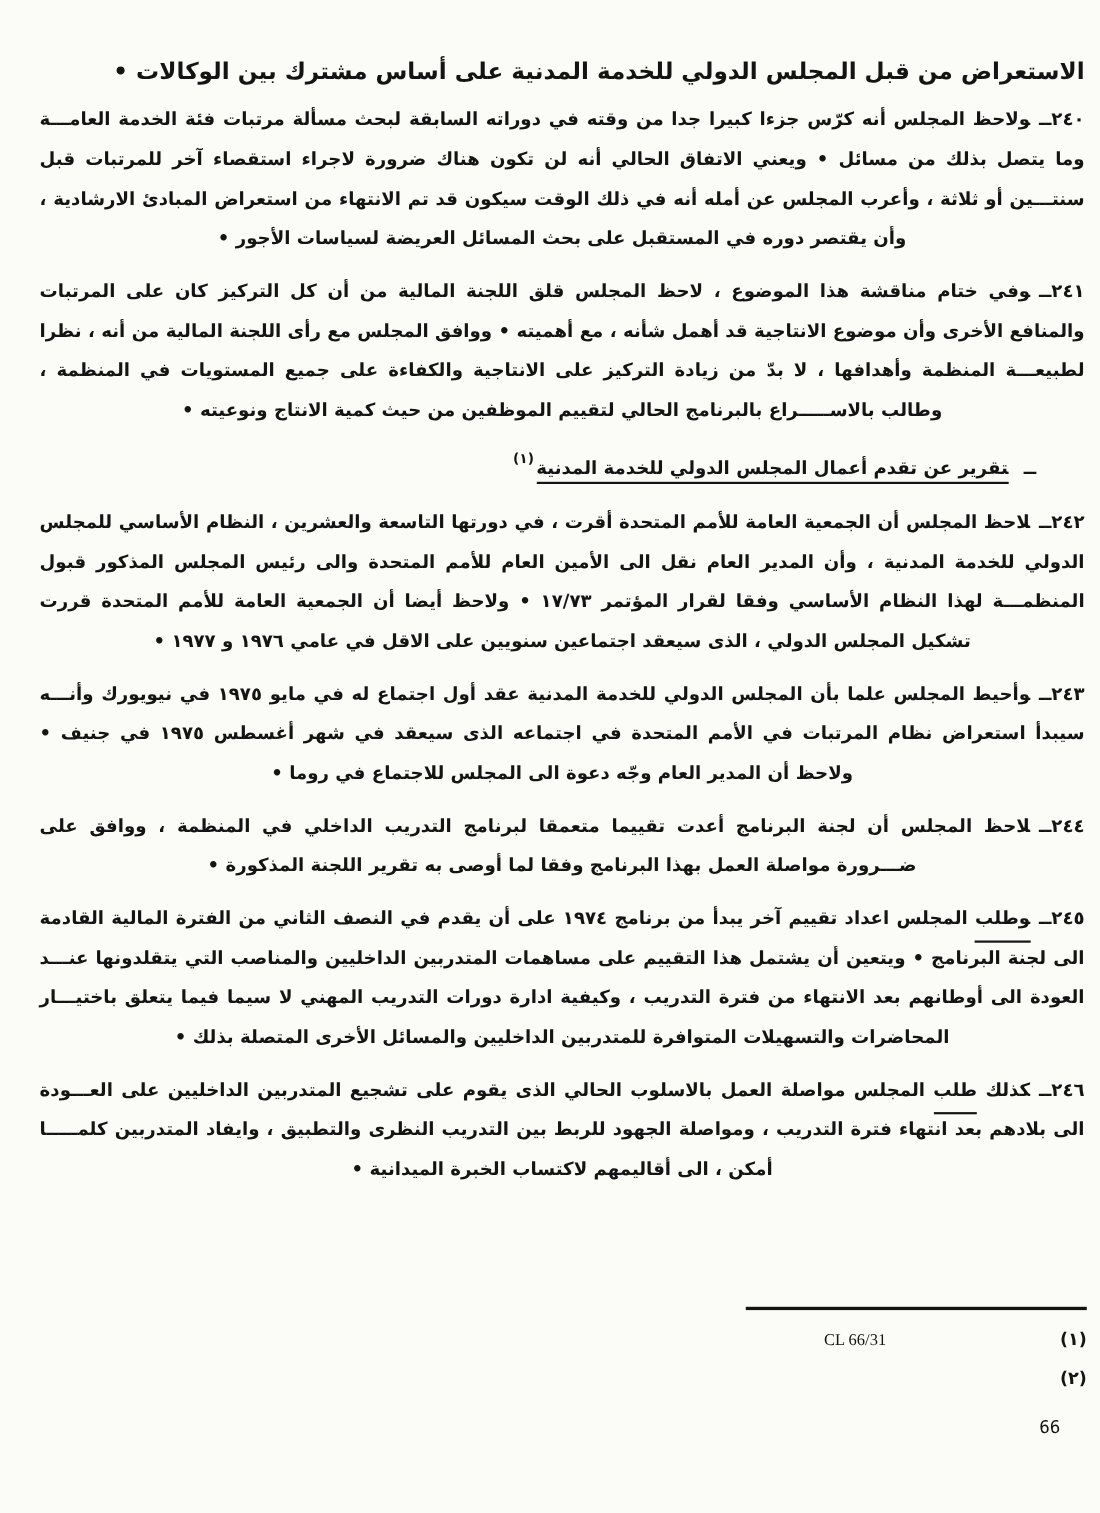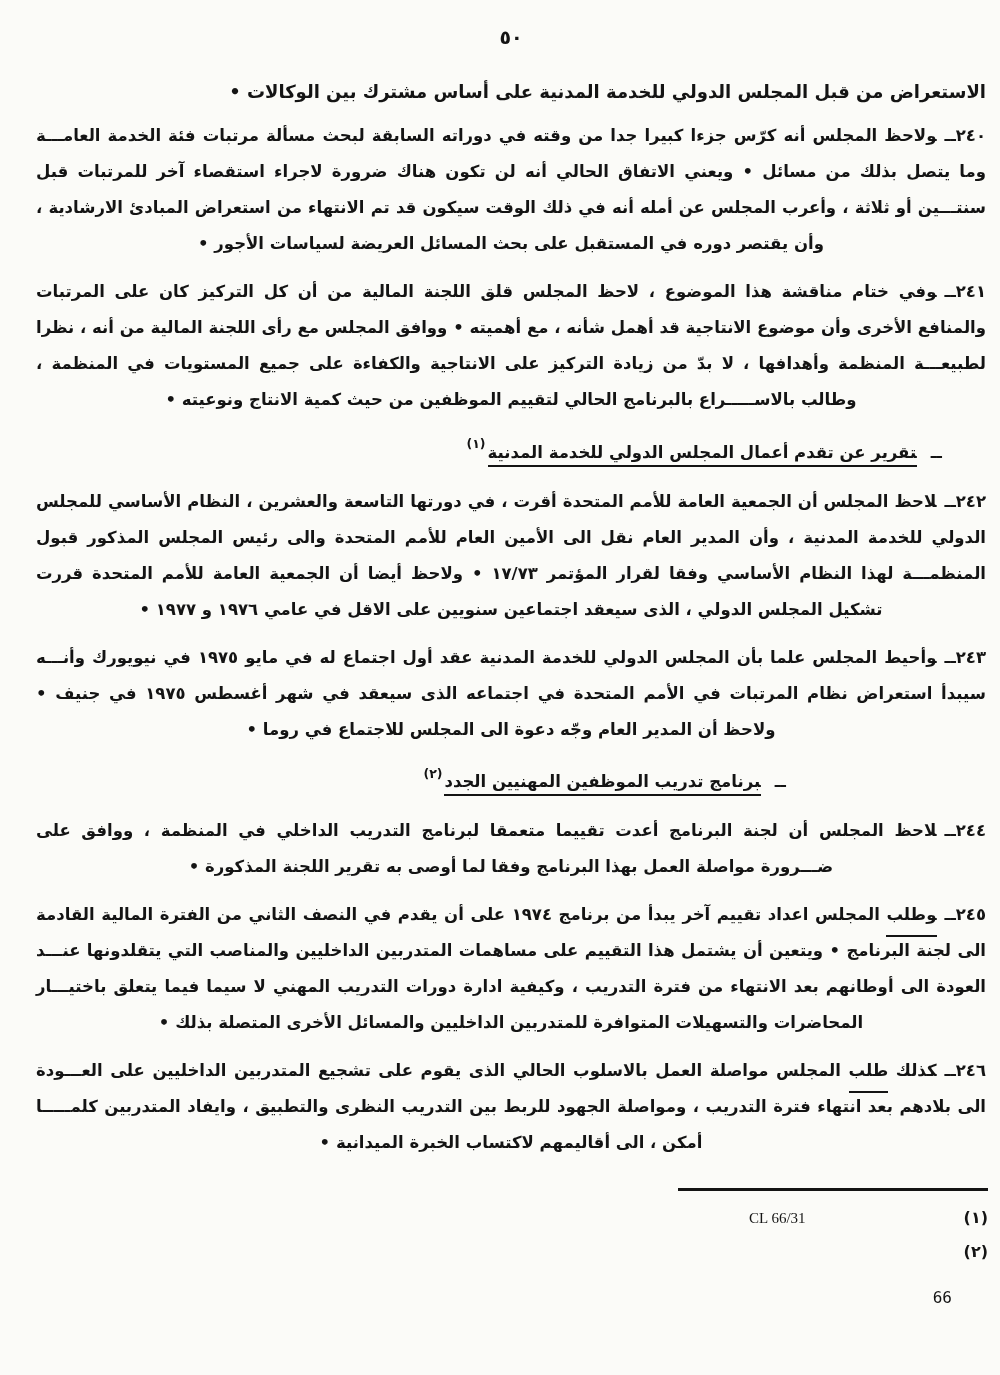--- a/index.html
+++ b/index.html
@@ -16,21 +16,21 @@
     padding:26px 14px 0 36px;
   }
   .page-header-num{
     text-align:center;
     font-size:19px;
     font-weight:bold;
     letter-spacing:2px;
     margin-bottom:26px;
   }
   .intro{
-    font-size:18px;
+    font-size:21px;
     font-weight:bold;
     line-height:36px;
     text-align:right;
     margin-bottom:8px;
   }
   .para{
     font-size:16.5px;
     font-weight:bold;
     line-height:36px;
     text-align:justify;
@@ -95,45 +95,43 @@
   }
   .fn-text{
     font-family:Liberation Serif, serif;
     font-size:15px;
     direction:ltr;
     unicode-bidi:isolate;
   }
   .page-num{
     position:absolute;
     top:1288px;
-    right:48px;
+    right:36px;
     font-family:"DejaVu Sans Mono",monospace;
     font-size:16px;
   }
 </style>
 </head>
 <body>
 
 <div class="sheet">
 
-  <div class="page-header-num">٥٠</div>
 
   <p class="intro">الاستعراض من قبل المجلس الدولي للخدمة المدنية على أساس مشترك بين الوكالات •</p>
 
   <p class="para"><span class="pnum">٢٤٠ــ</span><span>ولاحظ المجلس أنه كرّس جزءا كبيرا جدا من وقته في دوراته السابقة لبحث مسألة مرتبات فئة الخدمة العامـــة وما يتصل بذلك من مسائل • ويعني الاتفاق الحالي أنه لن تكون هناك ضرورة لاجراء استقصاء آخر للمرتبات قبل سنتـــين أو ثلاثة ، وأعرب المجلس عن أمله أنه في ذلك الوقت سيكون قد تم الانتهاء من استعراض المبادئ الارشادية ، وأن يقتصر دوره في المستقبل على بحث المسائل العريضة لسياسات الأجور •</span></p>
 
   <p class="para"><span class="pnum">٢٤١ــ</span><span>وفي ختام مناقشة هذا الموضوع ، لاحظ المجلس قلق اللجنة المالية من أن كل التركيز كان على المرتبات والمنافع الأخرى وأن موضوع الانتاجية قد أهمل شأنه ، مع أهميته • ووافق المجلس مع رأى اللجنة المالية من أنه ، نظرا لطبيعـــة المنظمة وأهدافها ، لا بدّ من زيادة التركيز على الانتاجية والكفاءة على جميع المستويات في المنظمة ، وطالب بالاســـــراع بالبرنامج الحالي لتقييم الموظفين من حيث كمية الانتاج ونوعيته •</span></p>
 
   <div class="heading h1-indent"><span class="dash">ــ</span><span class="h-text">تقرير عن تقدم أعمال المجلس الدولي للخدمة المدنية</span><span class="h-sup">(١)</span></div>
 
   <p class="para"><span class="pnum">٢٤٢ــ</span><span>لاحظ المجلس أن الجمعية العامة للأمم المتحدة أقرت ، في دورتها التاسعة والعشرين ، النظام الأساسي للمجلس الدولي للخدمة المدنية ، وأن المدير العام نقل الى الأمين العام للأمم المتحدة والى رئيس المجلس المذكور قبول المنظمـــة لهذا النظام الأساسي وفقا لقرار المؤتمر ١٧/٧٣ • ولاحظ أيضا أن الجمعية العامة للأمم المتحدة قررت تشكيل المجلس الدولي ، الذى سيعقد اجتماعين سنويين على الاقل في عامي ١٩٧٦ و ١٩٧٧ •</span></p>
 
   <p class="para"><span class="pnum">٢٤٣ــ</span><span>وأحيط المجلس علما بأن المجلس الدولي للخدمة المدنية عقد أول اجتماع له في مايو ١٩٧٥ في نيويورك وأنـــه سيبدأ استعراض نظام المرتبات في الأمم المتحدة في اجتماعه الذى سيعقد في شهر أغسطس ١٩٧٥ في جنيف • ولاحظ أن المدير العام وجّه دعوة الى المجلس للاجتماع في روما •</span></p>
 
-  <div class="heading h2-indent"><span class="dash">ــ</span><span class="h-text">برنامج تدريب الموظفين المهنيين الجدد</span><span class="h-sup">(٢)</span></div>
 
   <p class="para"><span class="pnum">٢٤٤ــ</span><span>لاحظ المجلس أن لجنة البرنامج أعدت تقييما متعمقا لبرنامج التدريب الداخلي في المنظمة ، ووافق على ضـــرورة مواصلة العمل بهذا البرنامج وفقا لما أوصى به تقرير اللجنة المذكورة •</span></p>
 
   <p class="para"><span class="pnum">٢٤٥ــ</span><span></span><span class="u-word">وطلب</span><span> المجلس اعداد تقييم آخر يبدأ من برنامج ١٩٧٤ على أن يقدم في النصف الثاني من الفترة المالية القادمة الى لجنة البرنامج • ويتعين أن يشتمل هذا التقييم على مساهمات المتدربين الداخليين والمناصب التي يتقلدونها عنـــد العودة الى أوطانهم بعد الانتهاء من فترة التدريب ، وكيفية ادارة دورات التدريب المهني لا سيما فيما يتعلق باختيـــار المحاضرات والتسهيلات المتوافرة للمتدربين الداخليين والمسائل الأخرى المتصلة بذلك •</span></p>
 
   <p class="para"><span class="pnum">٢٤٦ــ</span><span>كذلك </span><span class="u-word">طلب</span><span> المجلس مواصلة العمل بالاسلوب الحالي الذى يقوم على تشجيع المتدربين الداخليين على العـــودة الى بلادهم بعد انتهاء فترة التدريب ، ومواصلة الجهود للربط بين التدريب النظرى والتطبيق ، وايفاد المتدربين كلمـــــا أمكن ، الى أقاليمهم لاكتساب الخبرة الميدانية •</span></p>
 
 </div>
 
 <div class="footnotes">

